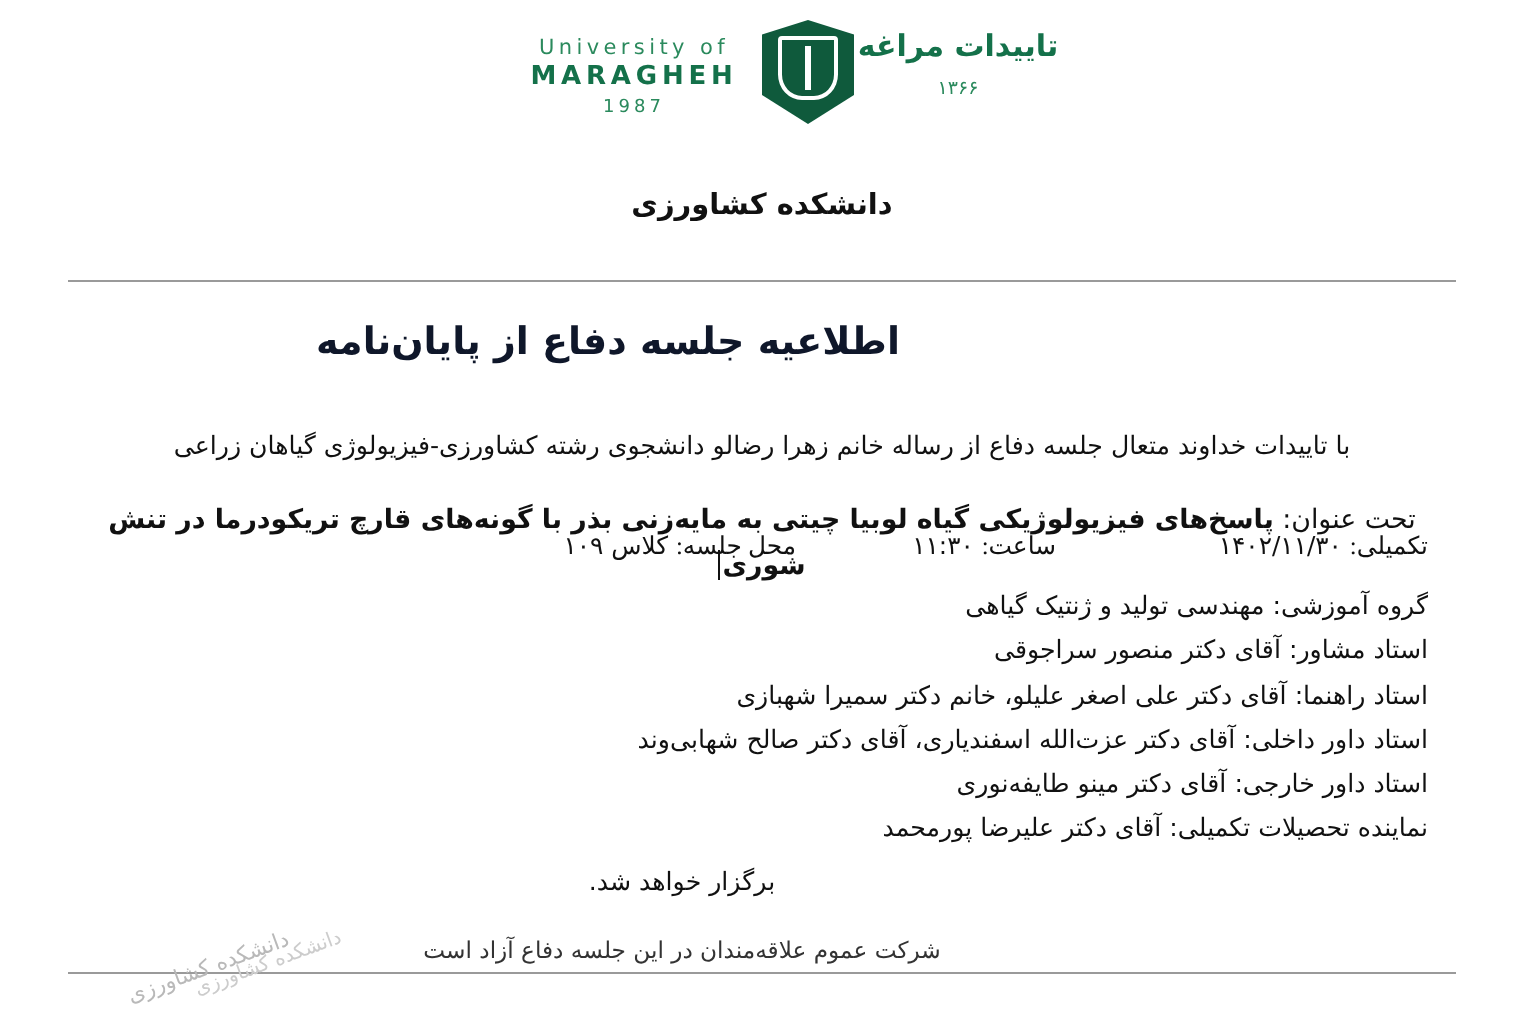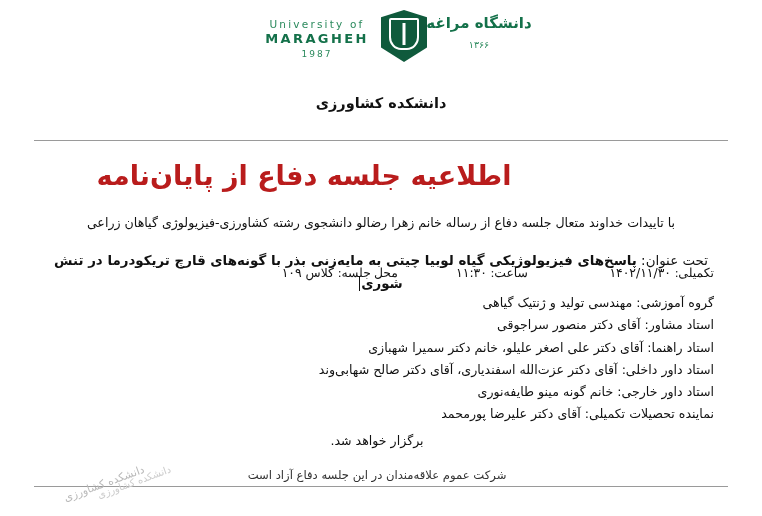--- a/index.html
+++ b/index.html
@@ -141,23 +141,23 @@
   .rule.top { top: 140px; }
   .rule.bottom { top: 486px; }
 
   
   .title {
     position: absolute;
     top: 160px;
     left: 0;
     width: 608px;
     text-align: center;
-    font-size: 27px;
-    font-weight: bold;
-    color: #b91c1c;
+    font-size: 19px;
+    font-weight: bold;
+    color: #0f172a;
     letter-spacing: -0.3px;
   }
 
   
   .body-lines {
     position: absolute;
     top: 212px;
     left: 34px;
     width: 694px;
     text-align: center;
@@ -218,21 +218,20 @@
   }
   .details .row .k { font-weight: normal; }
 
   
   .closing {
     position: absolute;
     top: 433px;
     left: 0;
     width: 682px;
     text-align: center;
-    padding-left: 36px;
   }
   .closing .c1 {
     font-size: 12.6px;
     color: #111111;
   }
   .closing .c2 {
     font-size: 11.6px;
     color: #333333;
     margin-top: 20px;
   }
@@ -270,21 +269,21 @@
         <div class="l3">1987</div>
       </div>
 
       <div class="logo-center">
         <div class="emblem"></div>
         <div class="emblem-inner"></div>
         <div class="emblem-bar"></div>
       </div>
 
       <div class="logo-text-fa">
-        <div class="f1">دانشگاه مراغه</div>
+        <div class="f1">تاییدات مراغه</div>
         <div class="f2">۱۳۶۶</div>
       </div>
 
     </div>
   </div>
 
   <div class="faculty">دانشکده کشاورزی</div>
 
   <div class="rule top"></div>
 
@@ -324,21 +323,21 @@
     <div class="row">
       <span class="k">استاد راهنما:</span>
       <span>آقای دکتر علی اصغر علیلو، خانم دکتر سمیرا شهبازی</span>
     </div>
     <div class="row">
       <span class="k">استاد داور داخلی:</span>
       <span>آقای دکتر عزت‌الله اسفندیاری، آقای دکتر صالح شهابی‌وند</span>
     </div>
     <div class="row">
       <span class="k">استاد داور خارجی:</span>
-      <span>خانم گونه مینو طایفه‌نوری</span>
+      <span>آقای دکتر مینو طایفه‌نوری</span>
     </div>
     <div class="row">
       <span class="k">نماینده تحصیلات تکمیلی:</span>
       <span>آقای دکتر علیرضا پورمحمد</span>
     </div>
   </div>
 
   <div class="closing">
     <div class="c1">برگزار خواهد شد.</div>
     <div class="c2">شرکت عموم علاقه‌مندان در این جلسه دفاع آزاد است</div>

